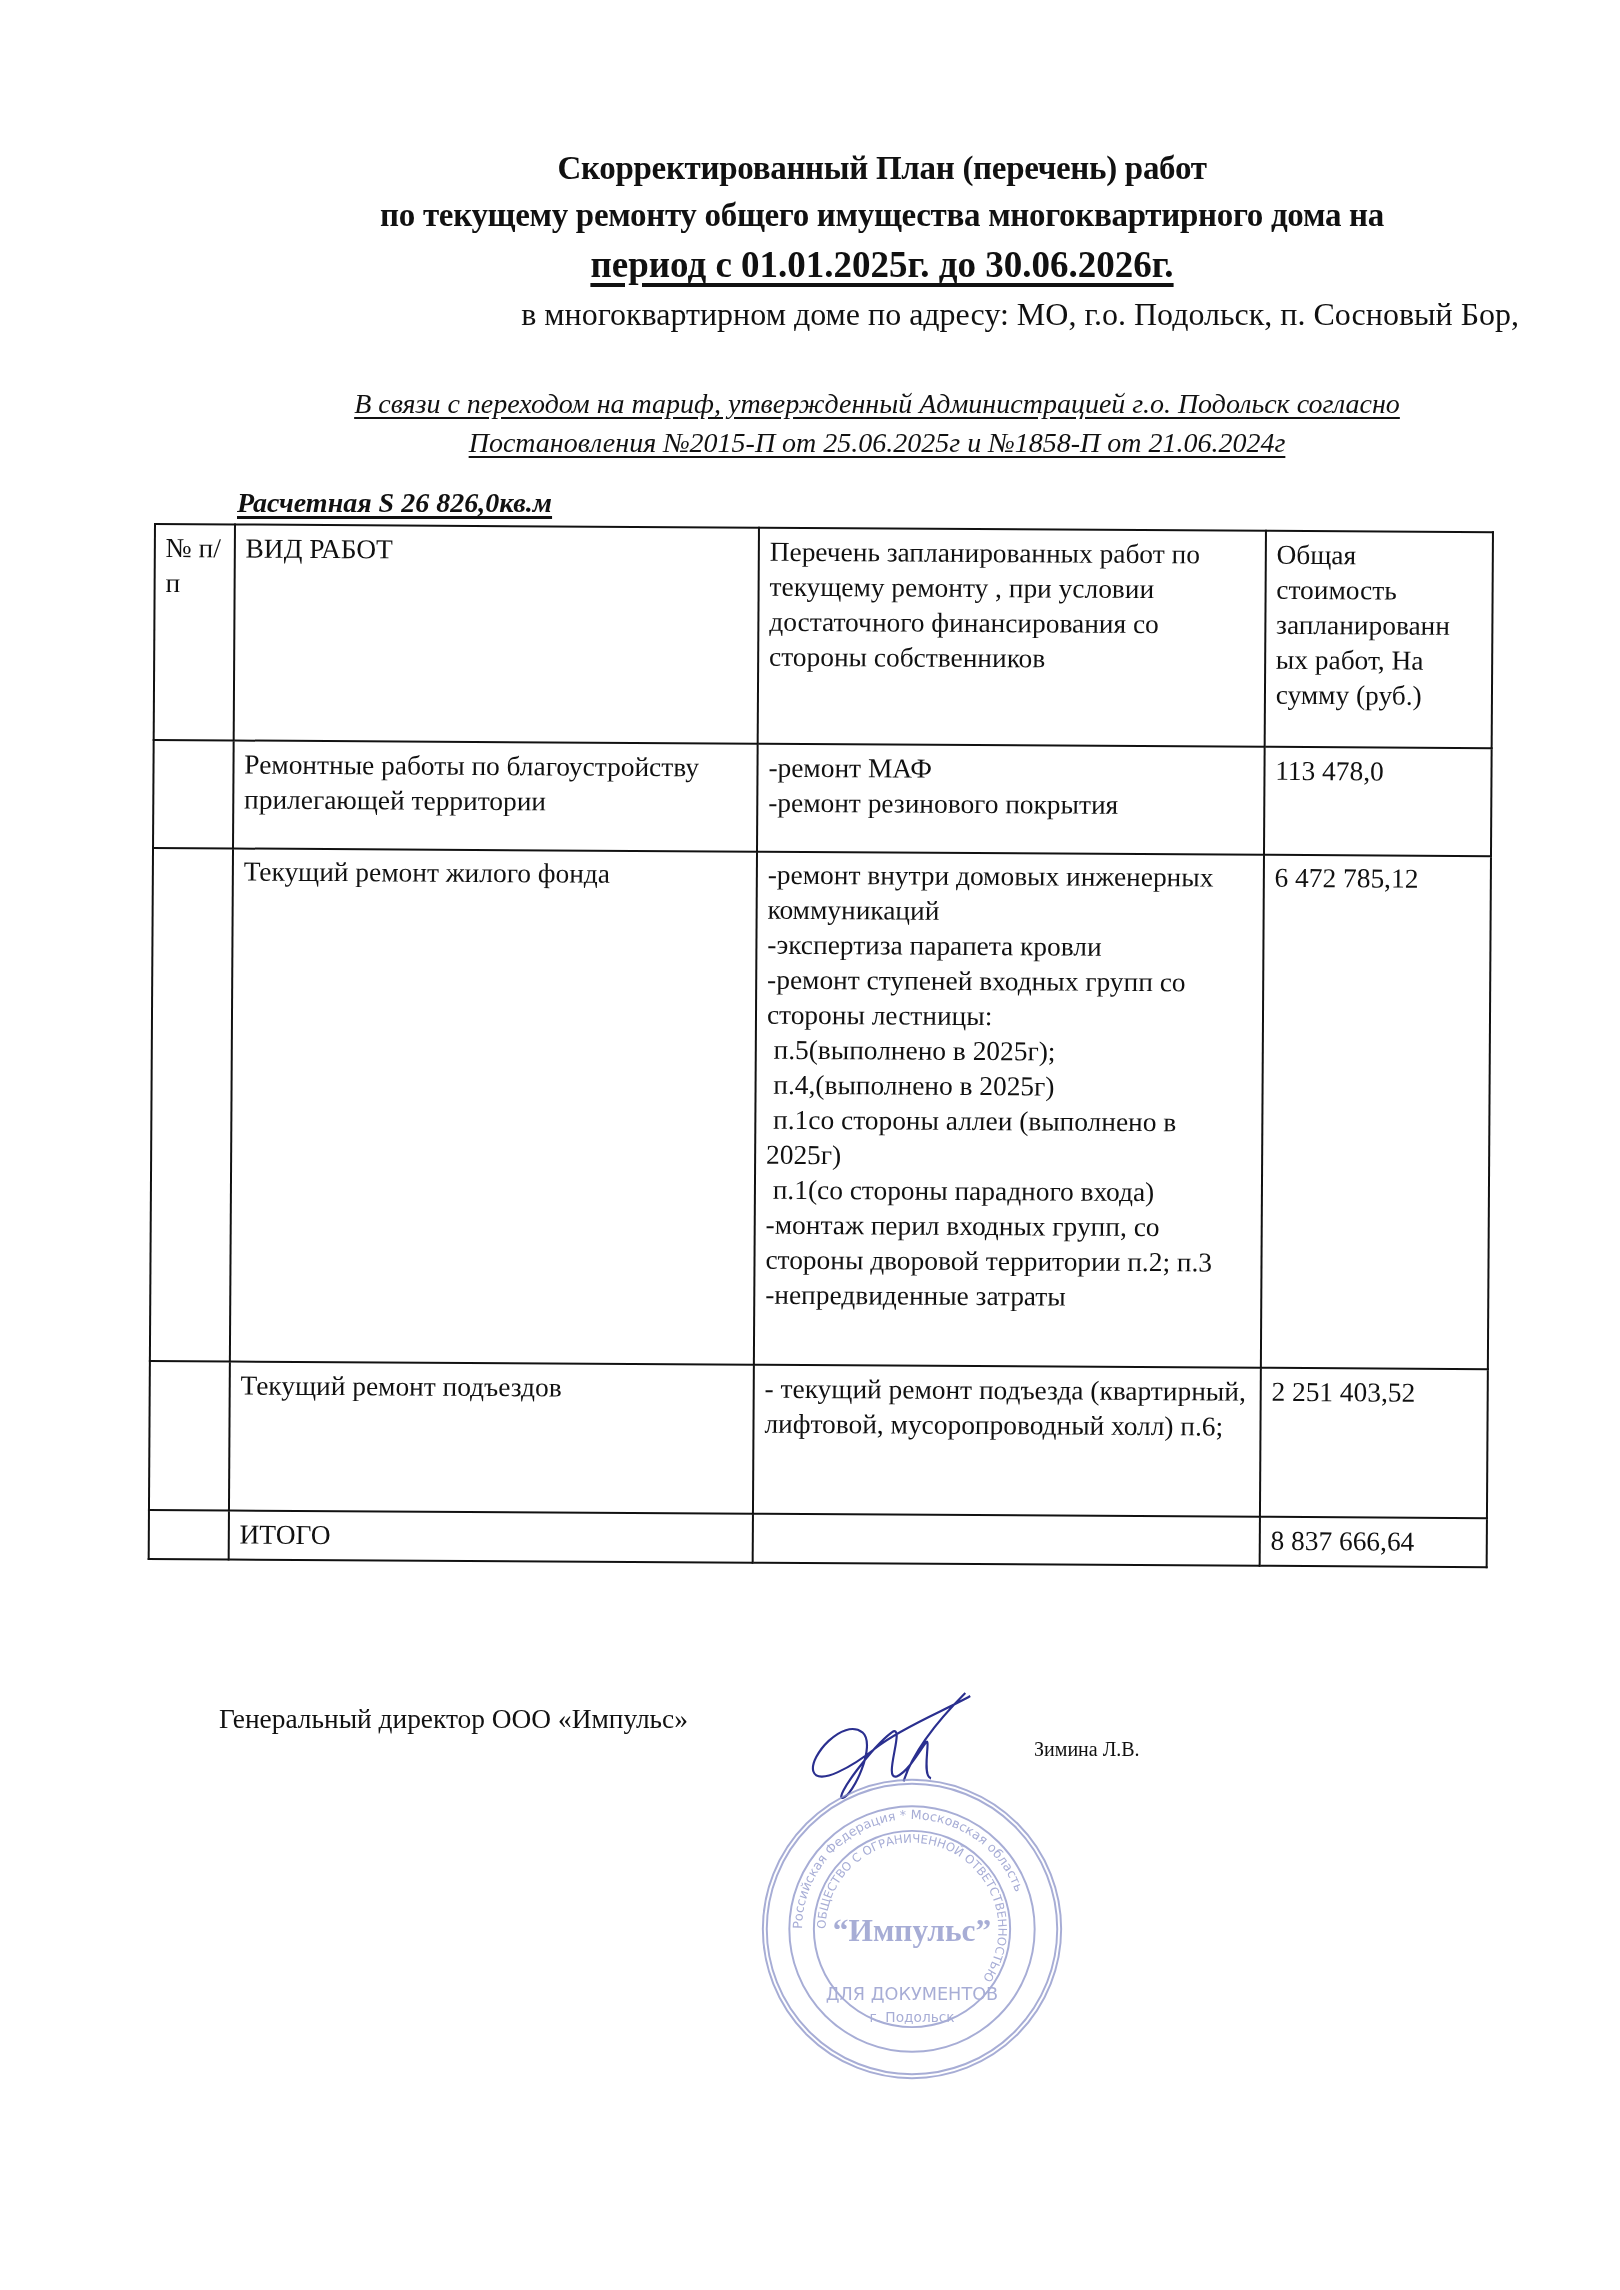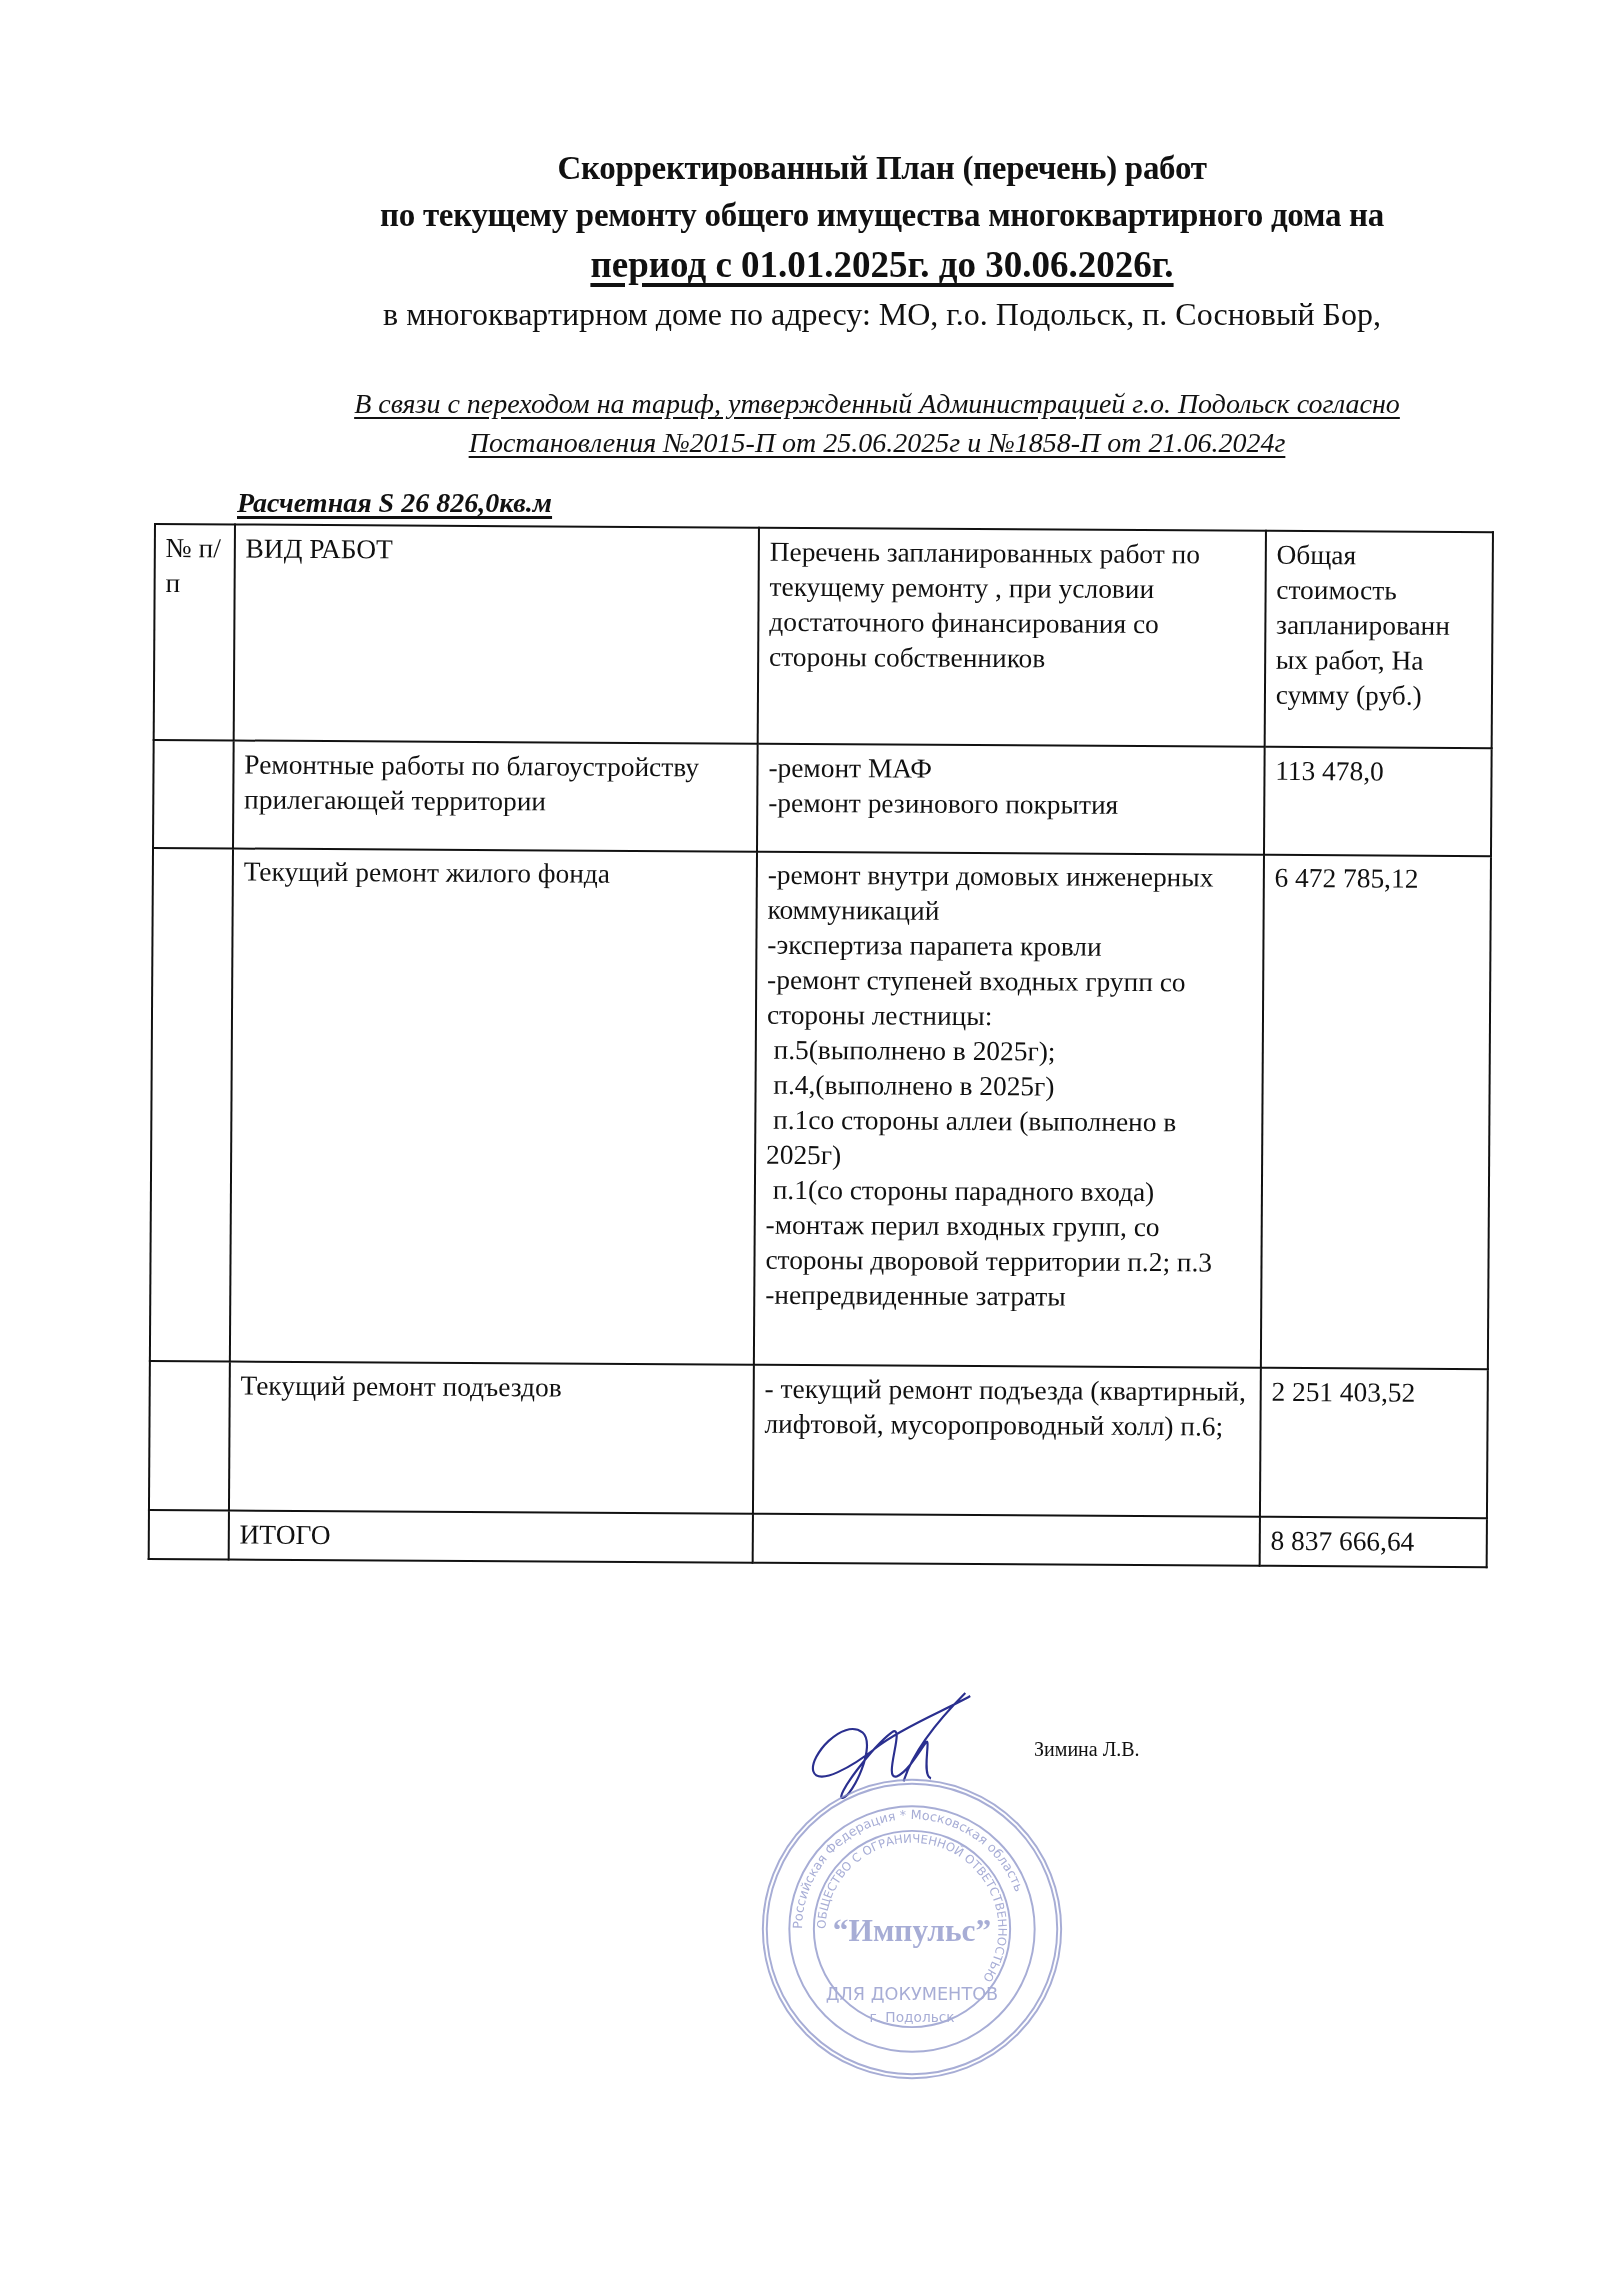--- a/index.html
+++ b/index.html
@@ -3,21 +3,21 @@
   <meta charset="utf-8">
   <style>
     html, body { margin: 0; padding: 0; background: #ffffff; }
     body {
       width: 1620px; height: 2291px; position: relative; overflow: hidden;
       font-family: "Liberation Serif", "DejaVu Serif", serif; color: #111;
     }
     .title-block { position: absolute; left: 245px; width: 1274px; top: 106px; text-align: center; margin-top: 39px; }
     .t-line { font-weight: bold; font-size: 33px; line-height: 47px; letter-spacing: -0.3px; }
     .t-period { font-weight: bold; font-size: 37px; line-height: 51px; text-decoration: underline; text-decoration-thickness: 3.9px; text-underline-offset: 5.9px; }
-    .t-addr { font-size: 32px; line-height: 45px; margin-top: 2px; }
+    .t-addr { font-size: 32px; line-height: 45px; margin-top: 2px; text-align: right; }
     .note-block { position: absolute; left: 225px; width: 1304px; top: 384px; text-align: center; }
     .note-line { font-style: italic; font-size: 28px; line-height: 39px; text-decoration: underline; text-underline-offset: 3.9px; }
     .area-label { position: absolute; left: 237px; top: 487px; font-weight: bold; font-style: italic; font-size: 28px; text-decoration: underline; text-decoration-thickness: 2.9px; text-underline-offset: 3.9px; }
 
     table.works {
       position: absolute; left: 154px; top: 523px; width: 1340px;
       border-collapse: collapse; font-size: 27.4px; line-height: 35px;
       transform: rotate(0.35deg); transform-origin: left top;
     }
     table.works td, table.works th { border: 2px solid #111; vertical-align: top; padding: 5.9px 9.8px; text-align: left; font-weight: normal; }
@@ -100,20 +100,21 @@
   <tr class="row4">
     <td class="c-num"></td>
     <td class="c-kind">ИТОГО</td>
     <td class="c-list"></td>
     <td class="c-cost">8 837 666,64</td>
   </tr>
 </tbody>
   </table>
 
 <div class="sign-block">
+  <div class="director-line">Генеральный директор ООО «Импульс»</div>
 </div>
 <div class="signer">Зимина Л.В.</div>
 
 <svg class="signature" viewBox="0 0 200 120">
   <path id="sig-path" fill="none" stroke-width="2.2" d="M190 8 C170 20 120 40 95 60 C70 80 35 100 30 85 C25 70 60 30 80 45 C95 58 70 110 60 112 C50 113 90 60 110 45 C125 35 100 95 115 90 C125 86 135 70 145 55 C150 50 140 90 150 92 M185 5 C150 40 130 70 122 95" stroke="#2a2f8f"></path>
 </svg>
 
 <svg class="stamp" viewBox="0 0 320 320">
   <defs>
     <path id="ring-outer" d="M160,160 m-138,0 a138,138 0 1,1 276,0 a138,138 0 1,1 -276,0"></path>

